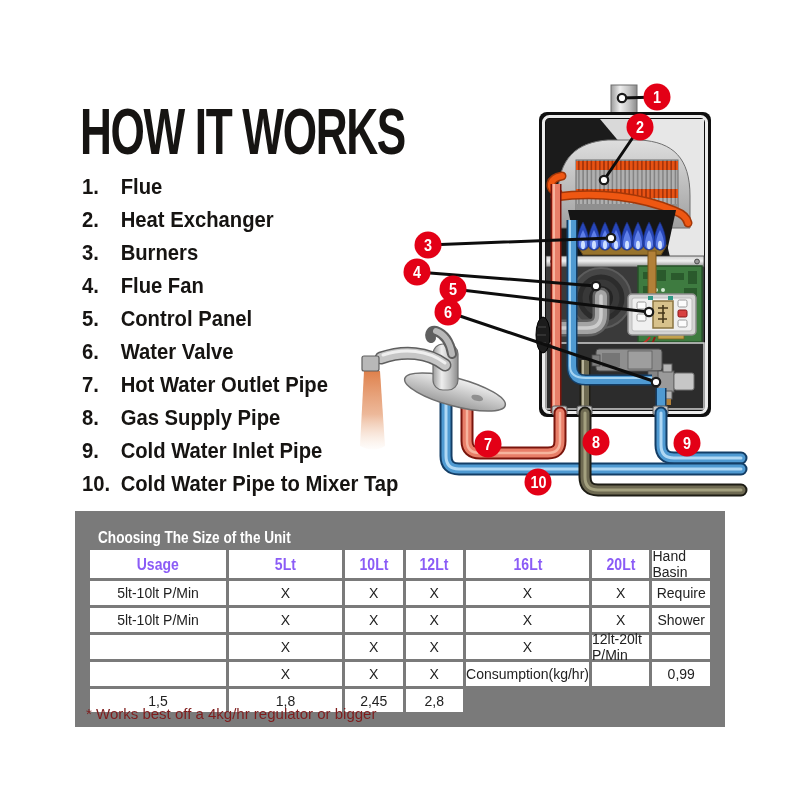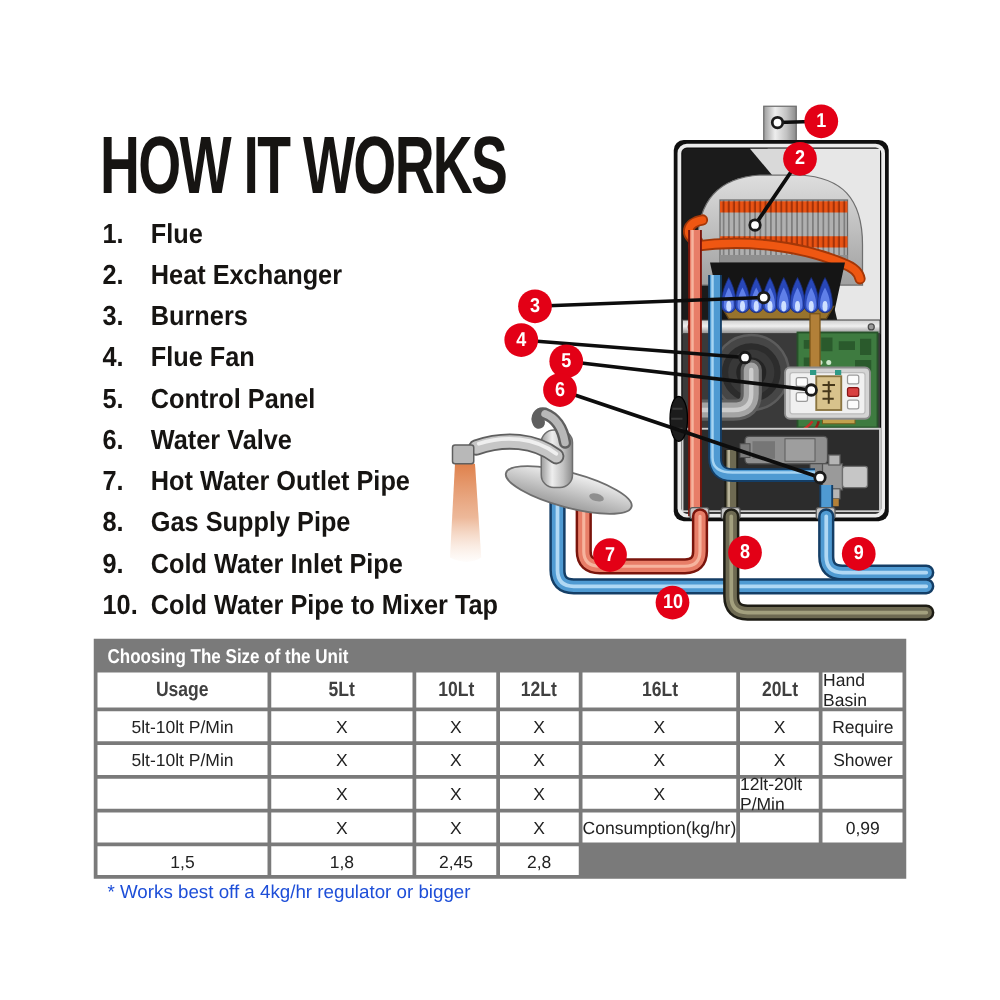--- a/index.html
+++ b/index.html
@@ -23,31 +23,31 @@
 
   
   #callouts{position:absolute;left:0;top:0;width:800px;height:800px;pointer-events:none;}
   .badge{position:absolute;width:27px;height:27px;border-radius:50%;transform:translate(-50%,-50%);
          display:flex;align-items:center;justify-content:center;color:#fff;font-weight:bold;
          font-size:16px;line-height:27px;}
   .badge .cond{transform:scaleX(.9);}
 
   
   .table-wrap{position:absolute;left:75px;top:511px;width:650px;box-sizing:border-box;
-              background:#7a7a7a;padding:3px;}
+              background:#7a7a7a;padding:15px;}
   .table-title{height:24px;display:flex;align-items:center;padding-left:8px;color:#fff;
                font-weight:bold;font-size:16px;}
   .table-title .cond{transform-origin:left center;}
   #size-grid{display:grid;grid-template-columns:136px 113px repeat(5,1fr);
              grid-template-rows:28px 24px 24px 24px 24px 23px;gap:3px;}
   .cell{background:#fff;display:flex;align-items:center;justify-content:center;
         font-size:14px;color:#222;}
-  .cell.head{font-weight:bold;font-size:16.5px;color:#404040;}
-
-  .footnote{position:absolute;left:86px;top:705px;font-size:15px;color:#1d4ed8;}
+  .cell.head{font-weight:bold;font-size:16.5px;color:#8b5cf6;}
+
+  .footnote{position:absolute;left:86px;top:705px;font-size:15px;color:#7f1d1d;}
 </style>
 </head>
 <body>
 
 <div id="canvas">
 
   <svg class="diagram" viewBox="0 0 800 800">
     <defs>
       <linearGradient id="gMetalH" x1="0" y1="0" x2="1" y2="0">
         <stop offset="0" stop-color="#9c9c9c"></stop>

